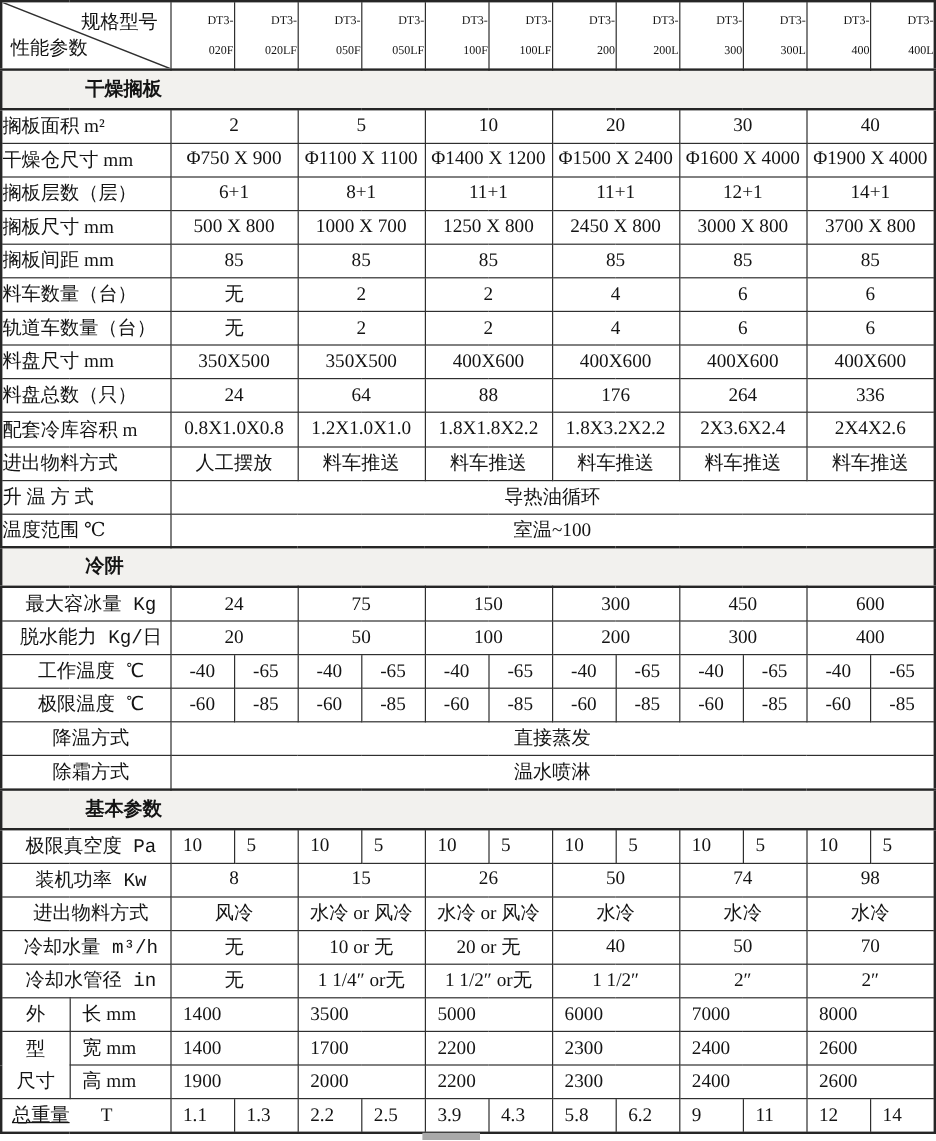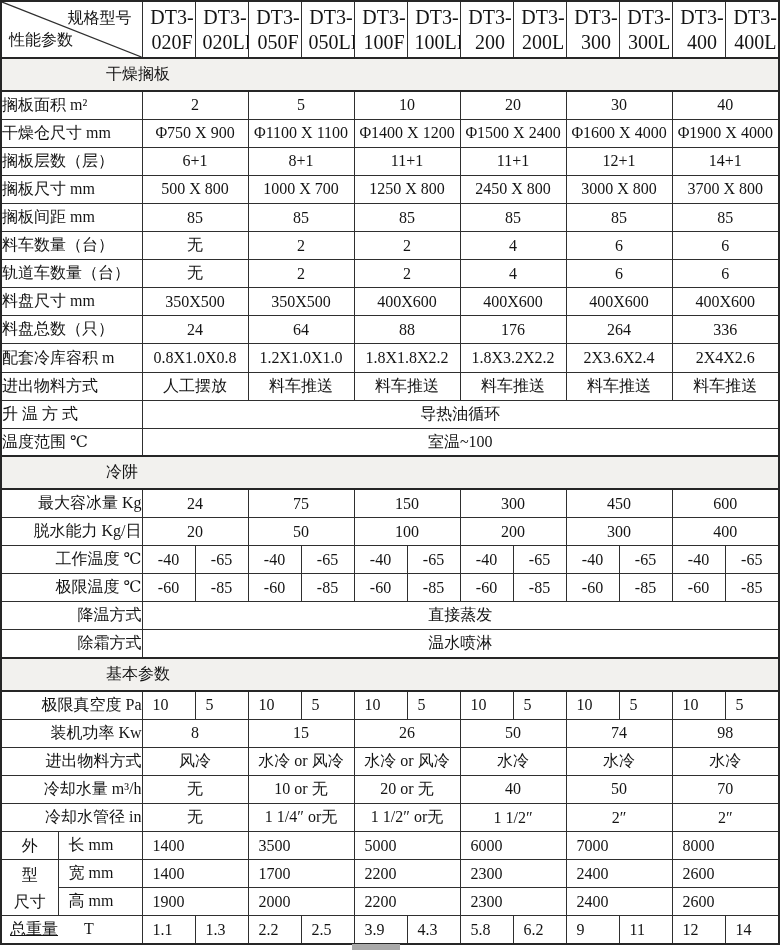--- a/index.html
+++ b/index.html
@@ -5,29 +5,29 @@
   html,body{margin:0;padding:0;background:#ffffff;}
   body{width:780px;height:951px;position:relative;
        font-family:"Liberation Serif","DejaVu Serif",serif;color:#141414;}
   table{border-collapse:collapse;table-layout:fixed;width:780px;height:945px;
         border:2px solid #262626;}
   th,td{border:1px solid #2f2f2f;padding:0;font-weight:normal;font-size:16px;
         text-align:center;vertical-align:middle;overflow:hidden;white-space:nowrap;}
   thead tr{height:57px;}
   tbody tr{height:28px;}
   tr.secrow{height:33px;}
-  td.sec{background:#f2f1ee;text-align:left;padding-left:104px;
-         border-top:2px solid #262626;border-bottom:2px solid #262626;}
+  td.sec{background:#f2f1ee;text-align:left;padding-left:69px;
+         border-top:2px solid #262626;border-bottom:2px solid #262626;font-weight:bold;}
   th.corner{position:relative;width:141px;}
   th.corner svg{position:absolute;left:0;top:0;width:100%;height:100%;}
   th.corner .ctop{position:absolute;right:10px;top:6px;}
   th.corner .cbot{position:absolute;left:7px;bottom:6px;}
-  th.model{text-align:center;padding-left:7px;font-size:20px;line-height:25px;}
+  th.model{text-align:right;padding-left:7px;font-size:10px;line-height:25px;}
   td.lab{text-align:left;}
-  td.lab.left{text-align:right;padding-left:8px;}
+  td.lab.left{text-align:center;padding-left:8px;font-family:Liberation Mono, monospace;}
   td.sublab{text-align:left;padding-left:10px;}
   td.outer{text-align:center;line-height:27px;}
   td.vcell{text-align:center;}
   td.vcell.vleft{text-align:left;padding-left:10px;}
   td.wlab{text-align:left;}
   td.wlab .wname{padding-left:8px;text-decoration:underline;}
   td.wlab .wunit{padding-left:26px;}
   .artifact{position:absolute;left:352px;top:944px;width:48px;height:6px;background:#a9a9a9;}
 </style>
 </head>

